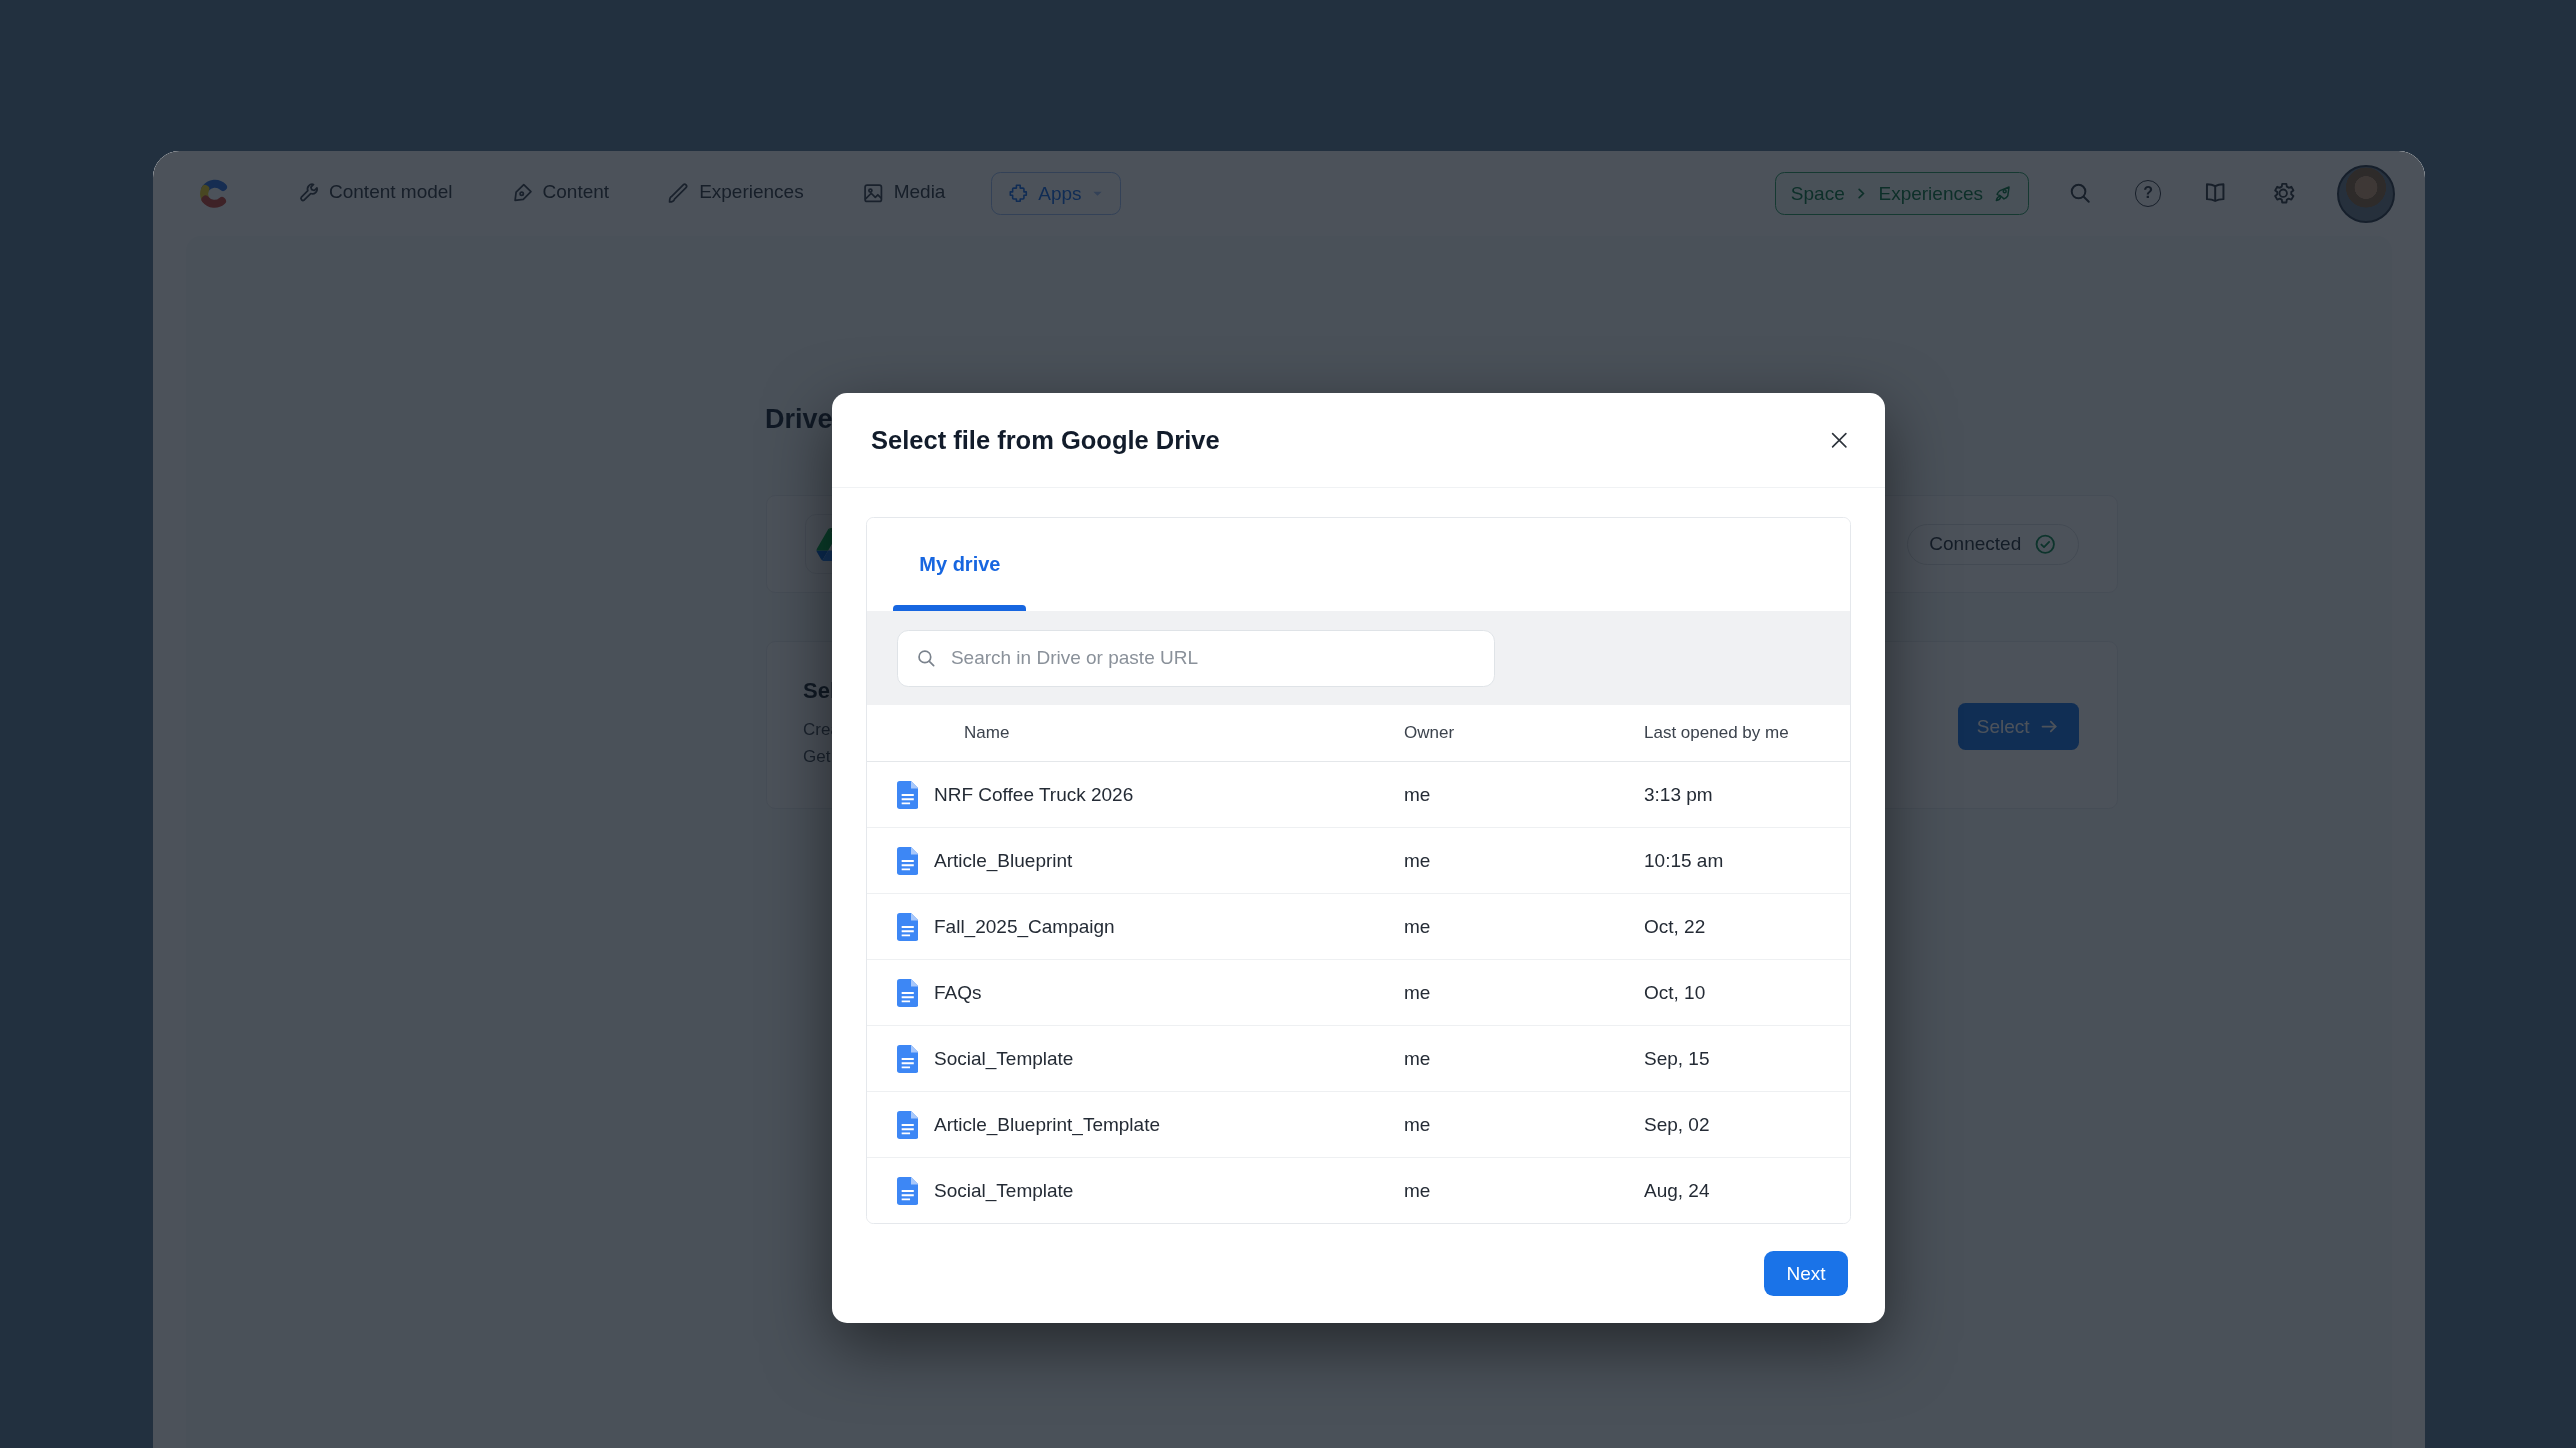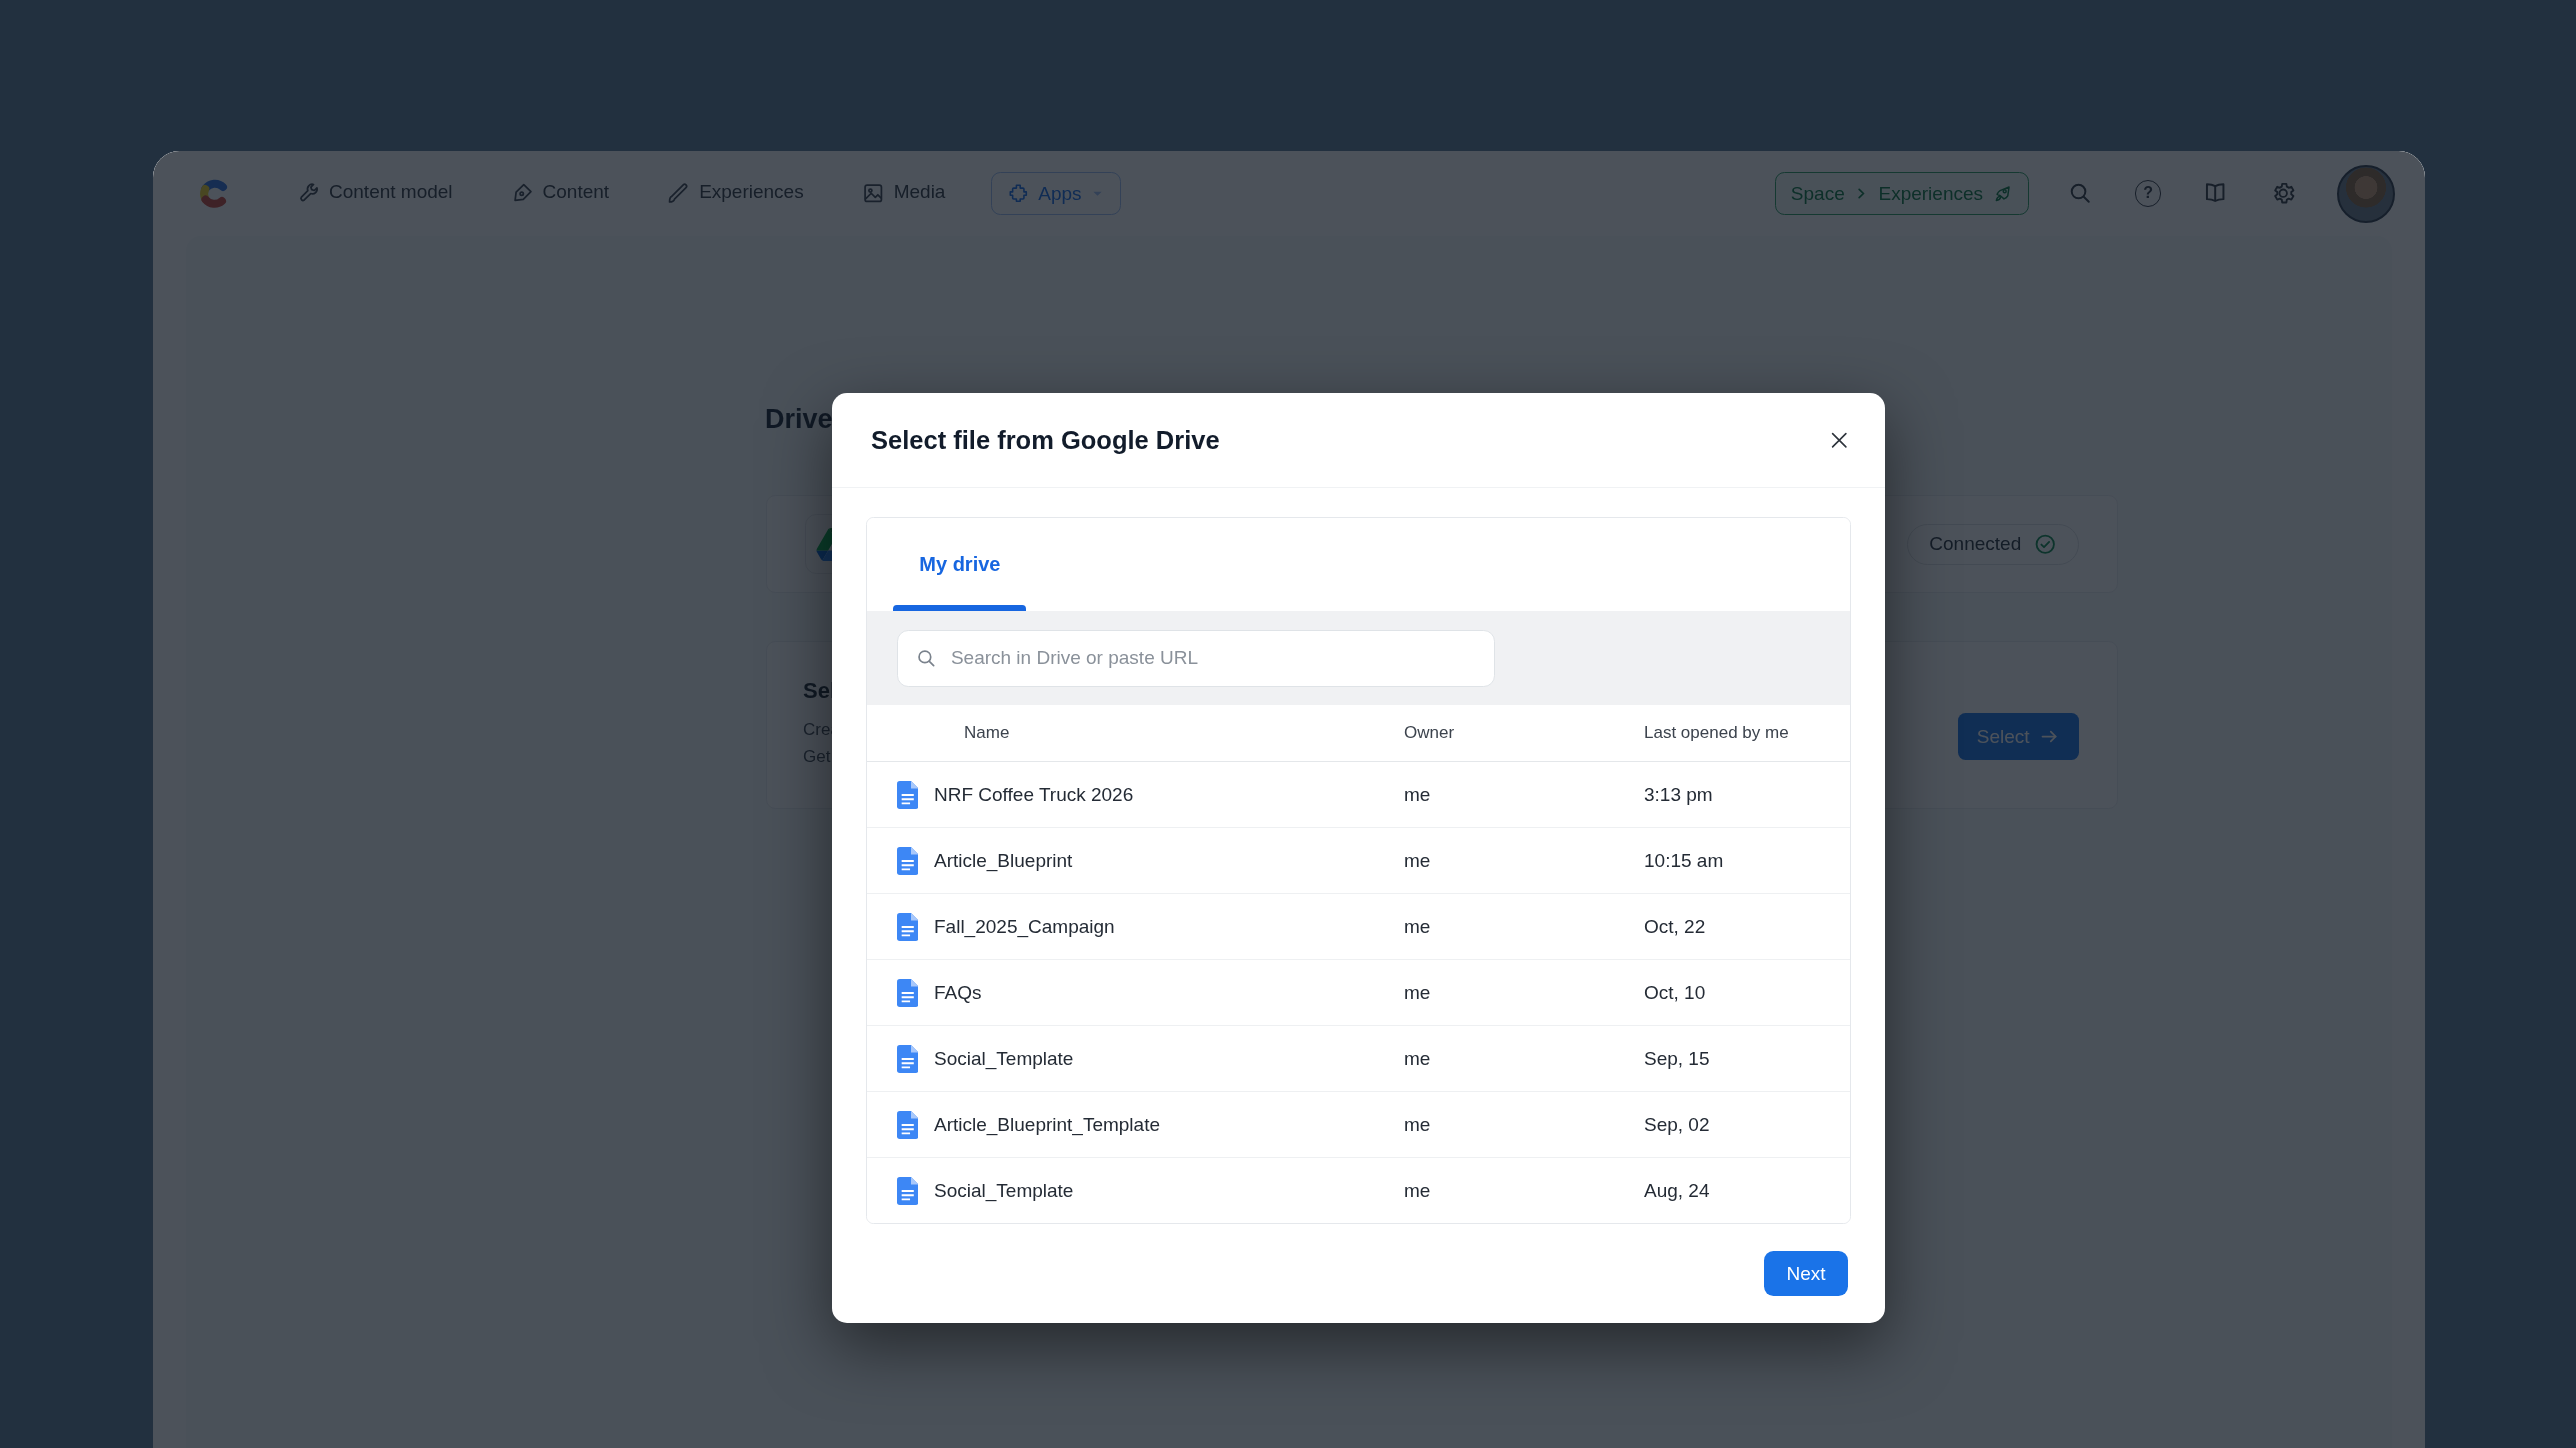--- a/index.html
+++ b/index.html
@@ -37,21 +37,21 @@
   .drive-tile{width:60px;height:60px;border:0.9px solid #e6e8eb;border-radius:11.3px;display:flex;
               align-items:center;justify-content:center;background:#fff;}
   .drive-tile svg{width:38px;height:33px;}
   .connect-name{margin-left:26.4px;font-size:20px;font-weight:500;color:#222a35;}
   .status-pill{margin-left:auto;display:flex;align-items:center;gap:11.3px;border:0.9px solid #dcdfe3;
                border-radius:22.6px;height:41px;padding:0 21px;font-size:19px;color:#2a323d;}
   .status-pill .nicon{width:24.5px;height:24.5px;color:#0e8a4e;display:inline-flex;}
   .card.filecard{top:405px;height:168px;padding:36px 38px 0 36px;}
   .filecard-h{margin:0;font-size:22px;font-weight:700;color:#1d2734;}
   .filecard-p{margin:13.2px 0 0 0;font-size:17px;color:#434c57;line-height:26.4px;}
-  .select-btn{position:absolute;right:38px;top:71px;height:47px;min-width:113px;background:#1a73e8;border:none;
+  .select-btn{position:absolute;right:38px;top:61px;height:47px;min-width:113px;background:#1a73e8;border:none;
               border-radius:7.5px;color:#fff;font-size:19px;font-weight:500;display:flex;align-items:center;
               justify-content:center;gap:9.4px;padding:0 19px;cursor:pointer;}
   .select-btn .nicon{width:21px;height:21px;display:inline-flex;color:#fff;}
 
   
   .overlay{position:absolute;left:153px;top:151px;width:2272px;height:1297px;
            background:rgba(14,22,32,0.74);border-radius:26.4px 26.4px 0 0;}
 
   
   .modal{position:absolute;left:801px;top:393px;width:1053px;height:930px;background:#ffffff;

